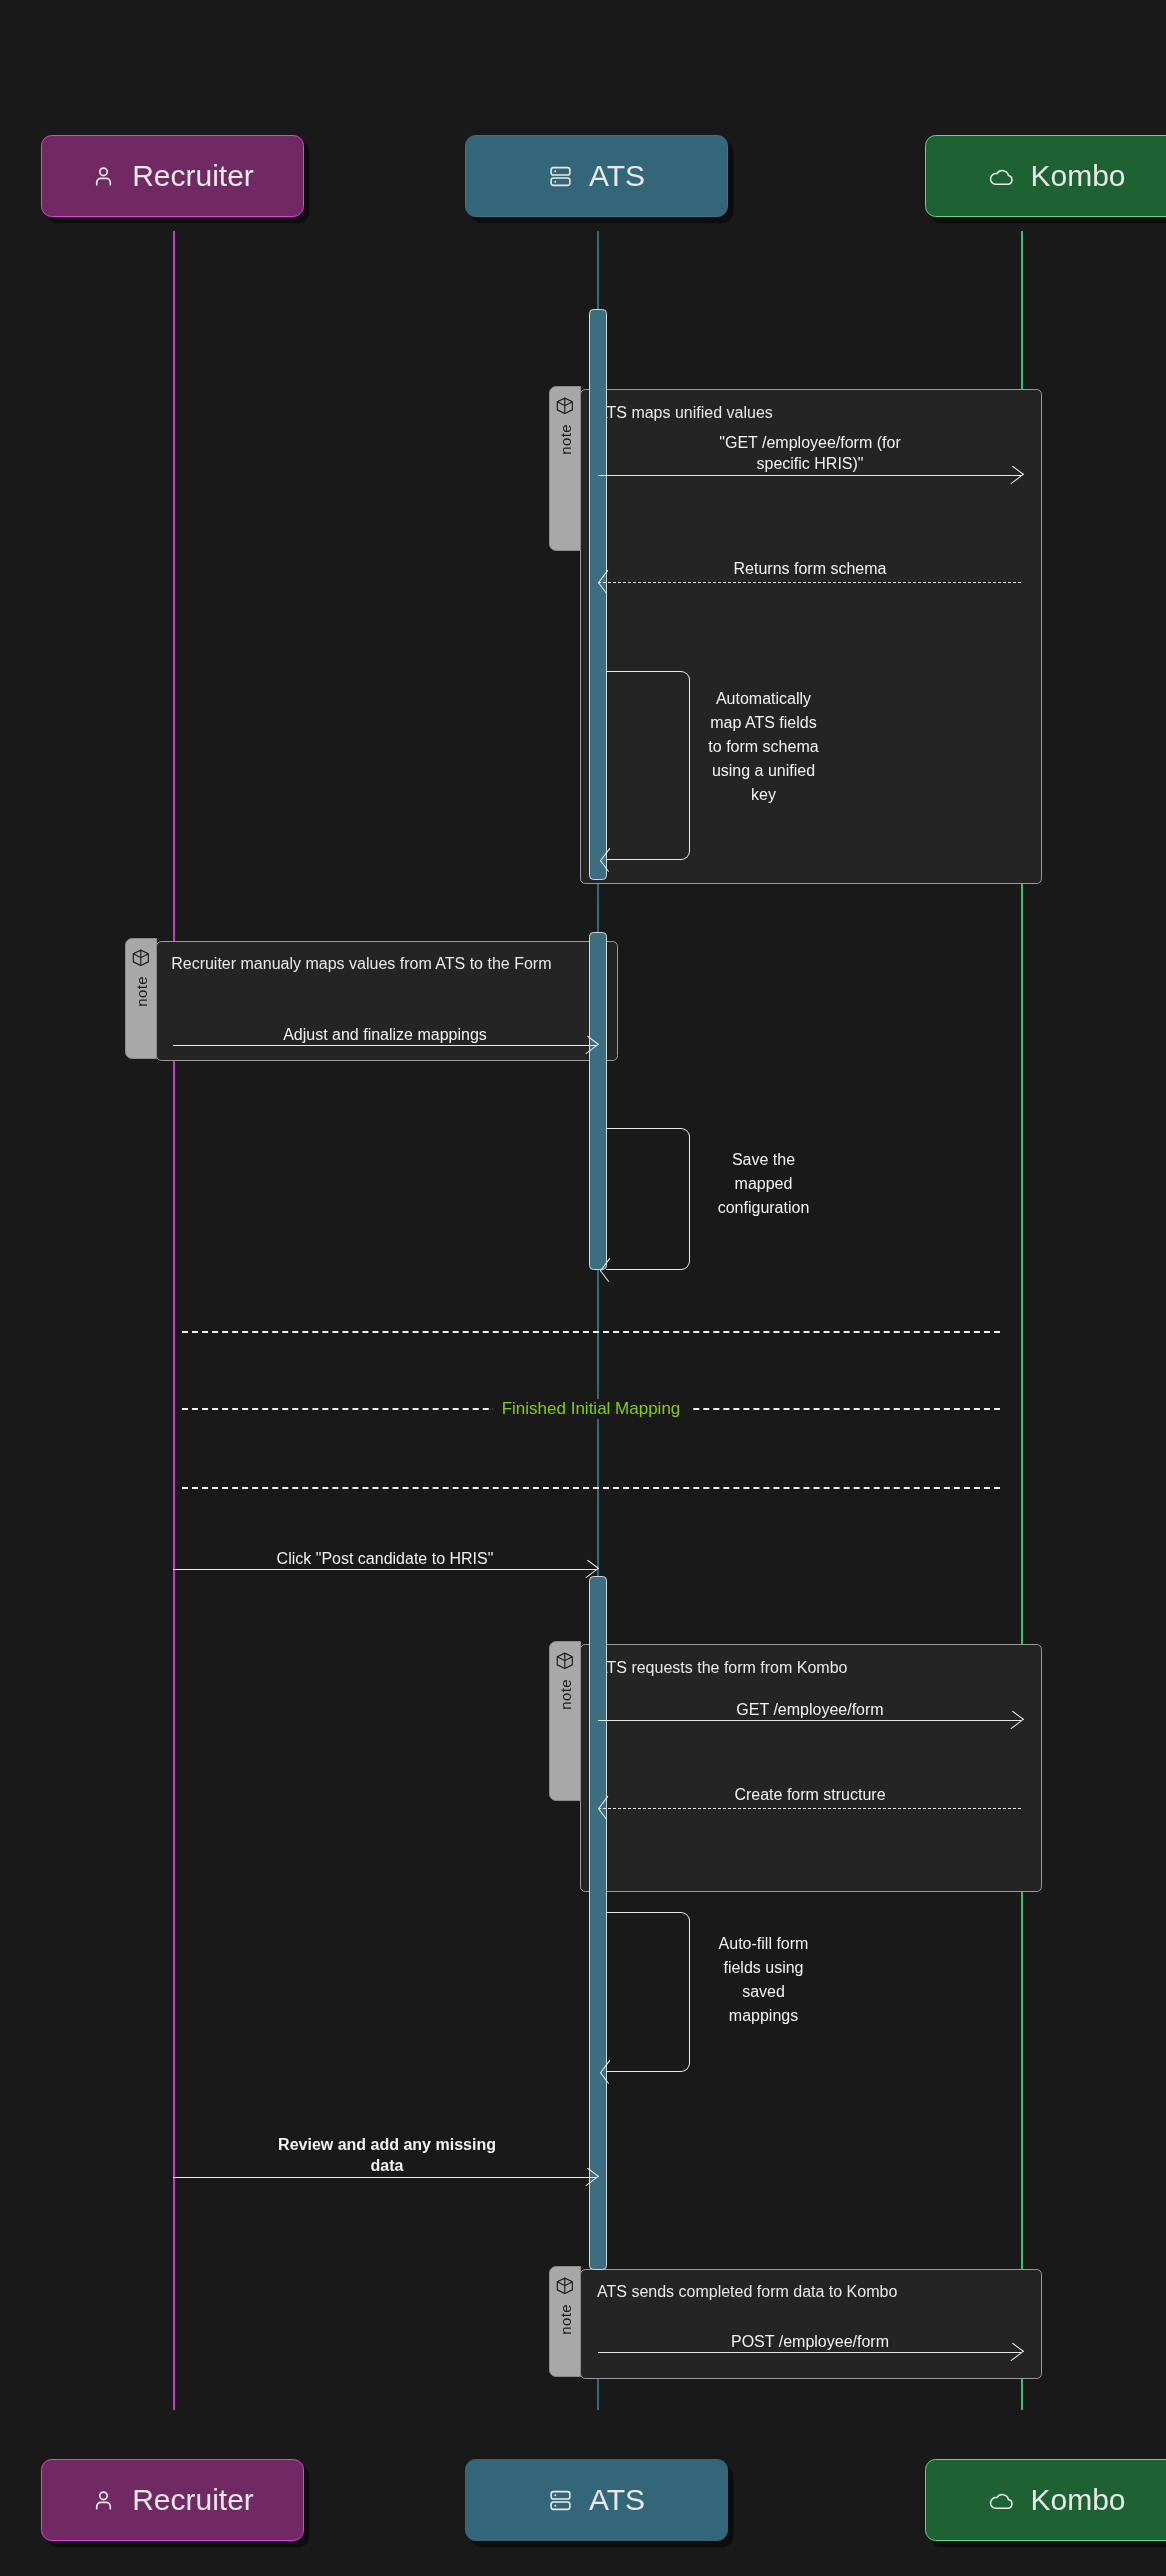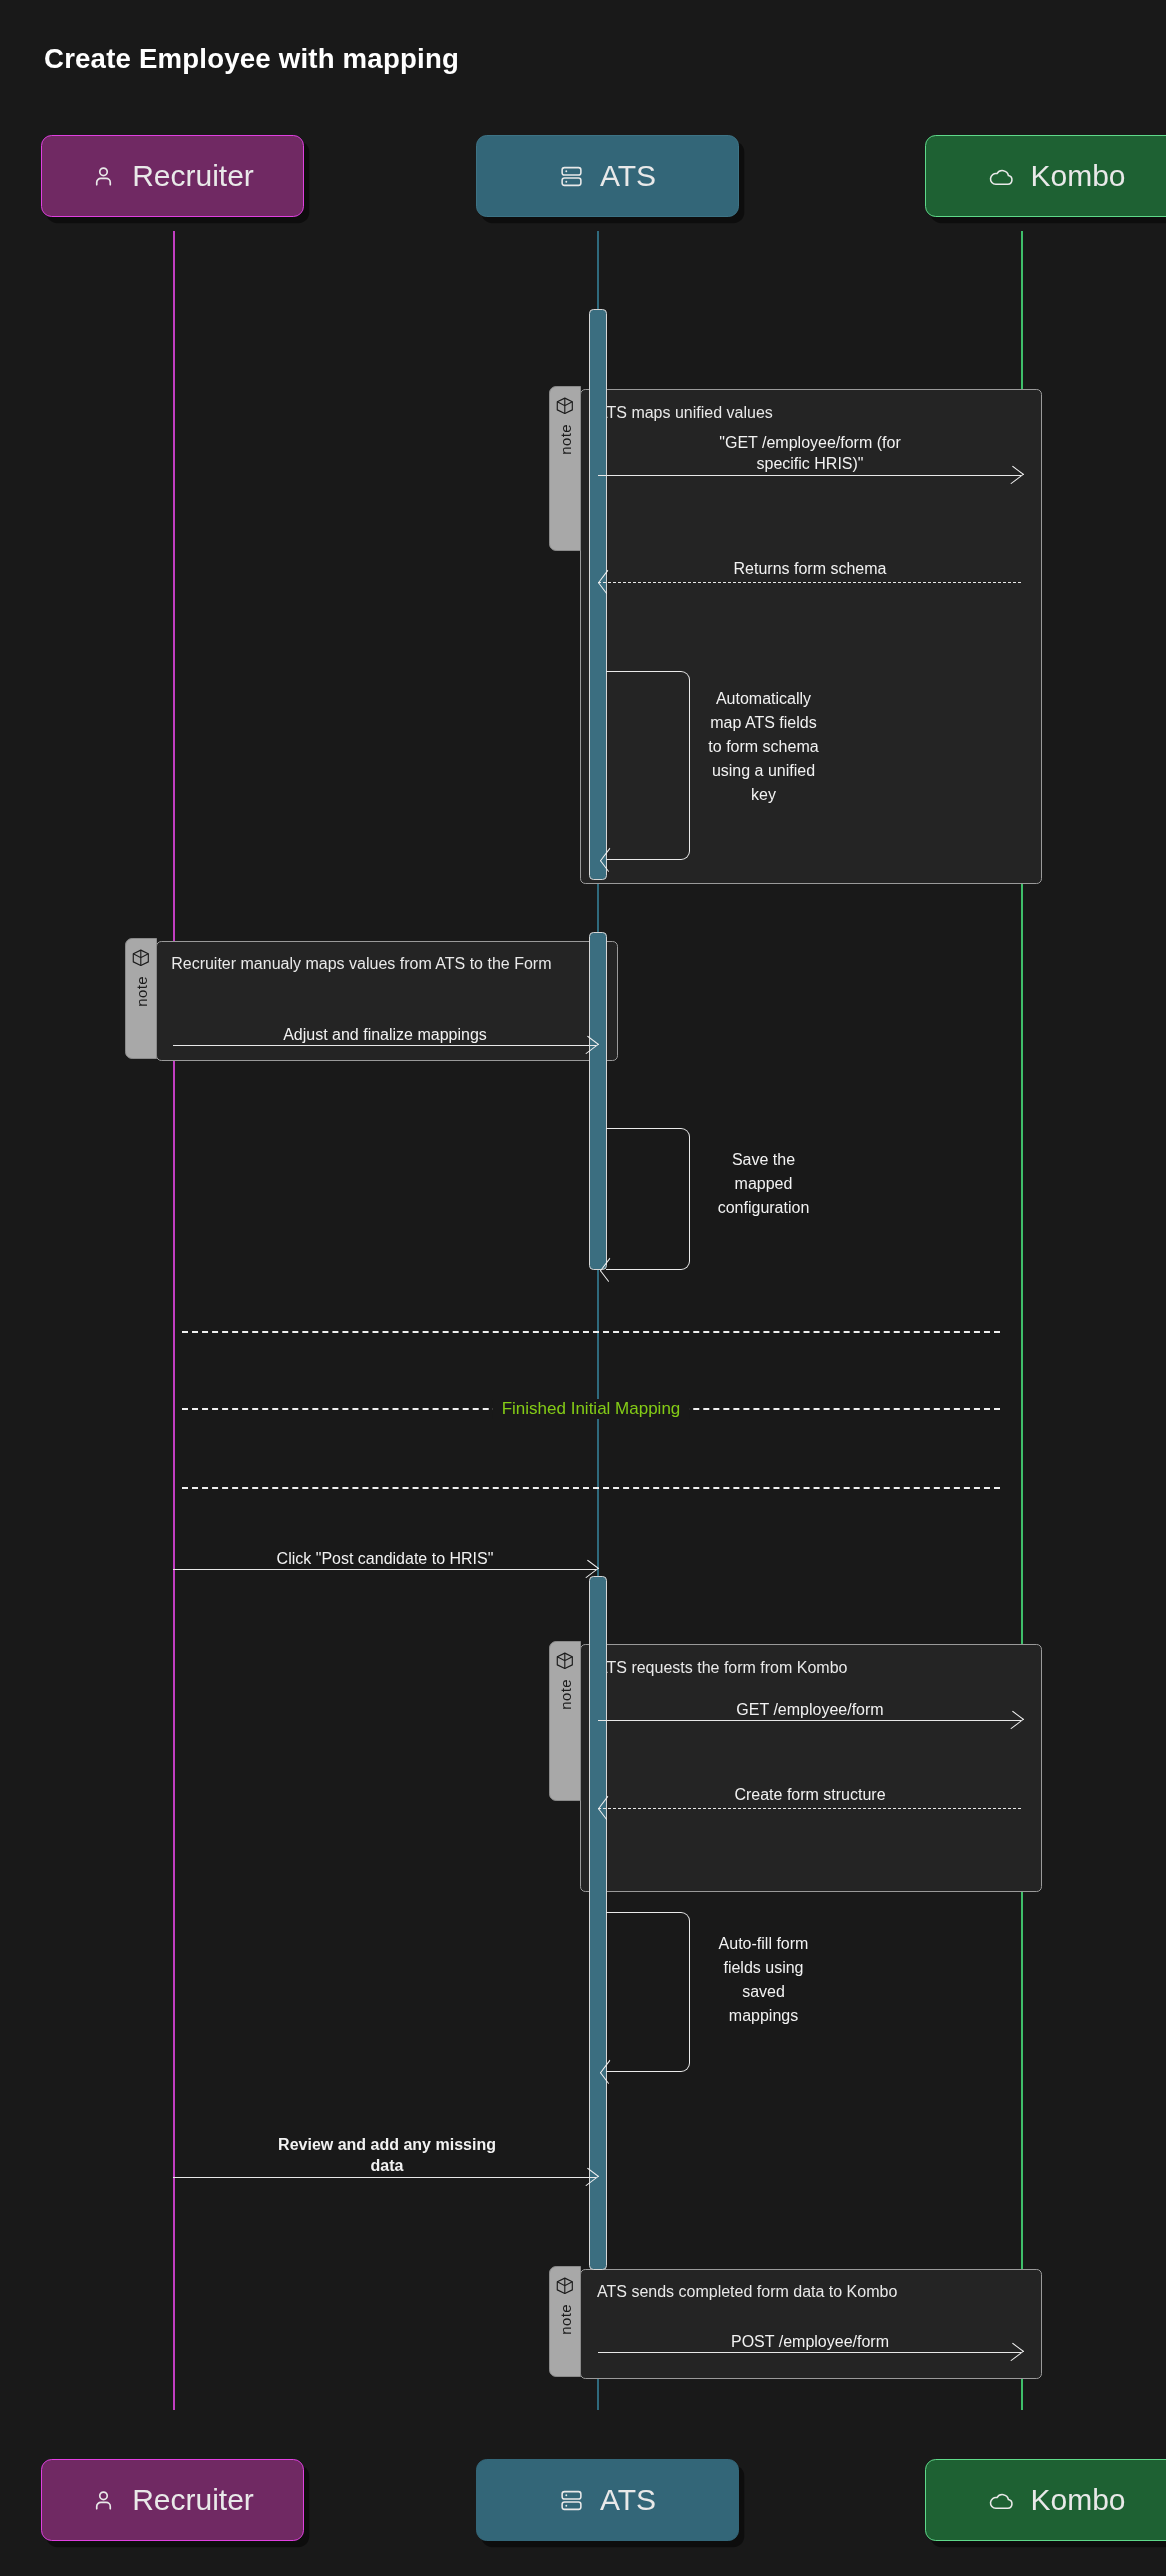--- a/index.html
+++ b/index.html
@@ -49,21 +49,21 @@
     box-shadow: 5.3px 6.2px 0 0 rgba(0,0,0,0.45);
     z-index: 5;
   }
   .participant .p-label {
     font-size: 30px;
     color: #e9e9e9;
     white-space: nowrap;
   }
   .participant .p-icon { display: flex; align-items: center; }
   .p-recruiter { background: #702963; border: 1.8px solid #e040e0; }
-  .p-ats       { background: #336678; border: 0.9px solid #3d7385; margin-left: 11px; }
+  .p-ats       { background: #336678; border: 0.9px solid #3d7385; }
   .p-kombo     { background: #1e6133; border: 1.8px solid #5fd98a; margin-left: 36px; }
 
   
   .activation {
     position: absolute;
     width: 18px;
     background: #3b6e80;
     border: 1.8px solid #d6d6d6;
     border-radius: 4.4px;
     z-index: 4;
@@ -178,21 +178,20 @@
     transform: translate(-50%, -50%);
     z-index: 7;
     white-space: nowrap;
   }
 </style>
 </head>
 <body>
 
 <div id="page">
 
-  <div id="diagram-title">Create Employee with mapping</div>
 
   <div class="lifeline recruiter" style="left:173px;"></div>
   <div class="lifeline ats" style="left:597px;"></div>
   <div class="lifeline kombo" style="left:1021px;"></div>
 
   <div class="participant p-recruiter" style="left:41px; top:135px; width:263px;">
     <span class="p-icon">
       <svg width="25" height="25" viewBox="0 0 24 24" fill="none" stroke="#e9e9e9" stroke-width="1.6">
         <circle cx="12" cy="7.5" r="3.6"></circle>
         <path d="M5.5 20v-2.2a4 4 0 0 1 4-4h5a4 4 0 0 1 4 4V20" stroke-linecap="round"></path>

